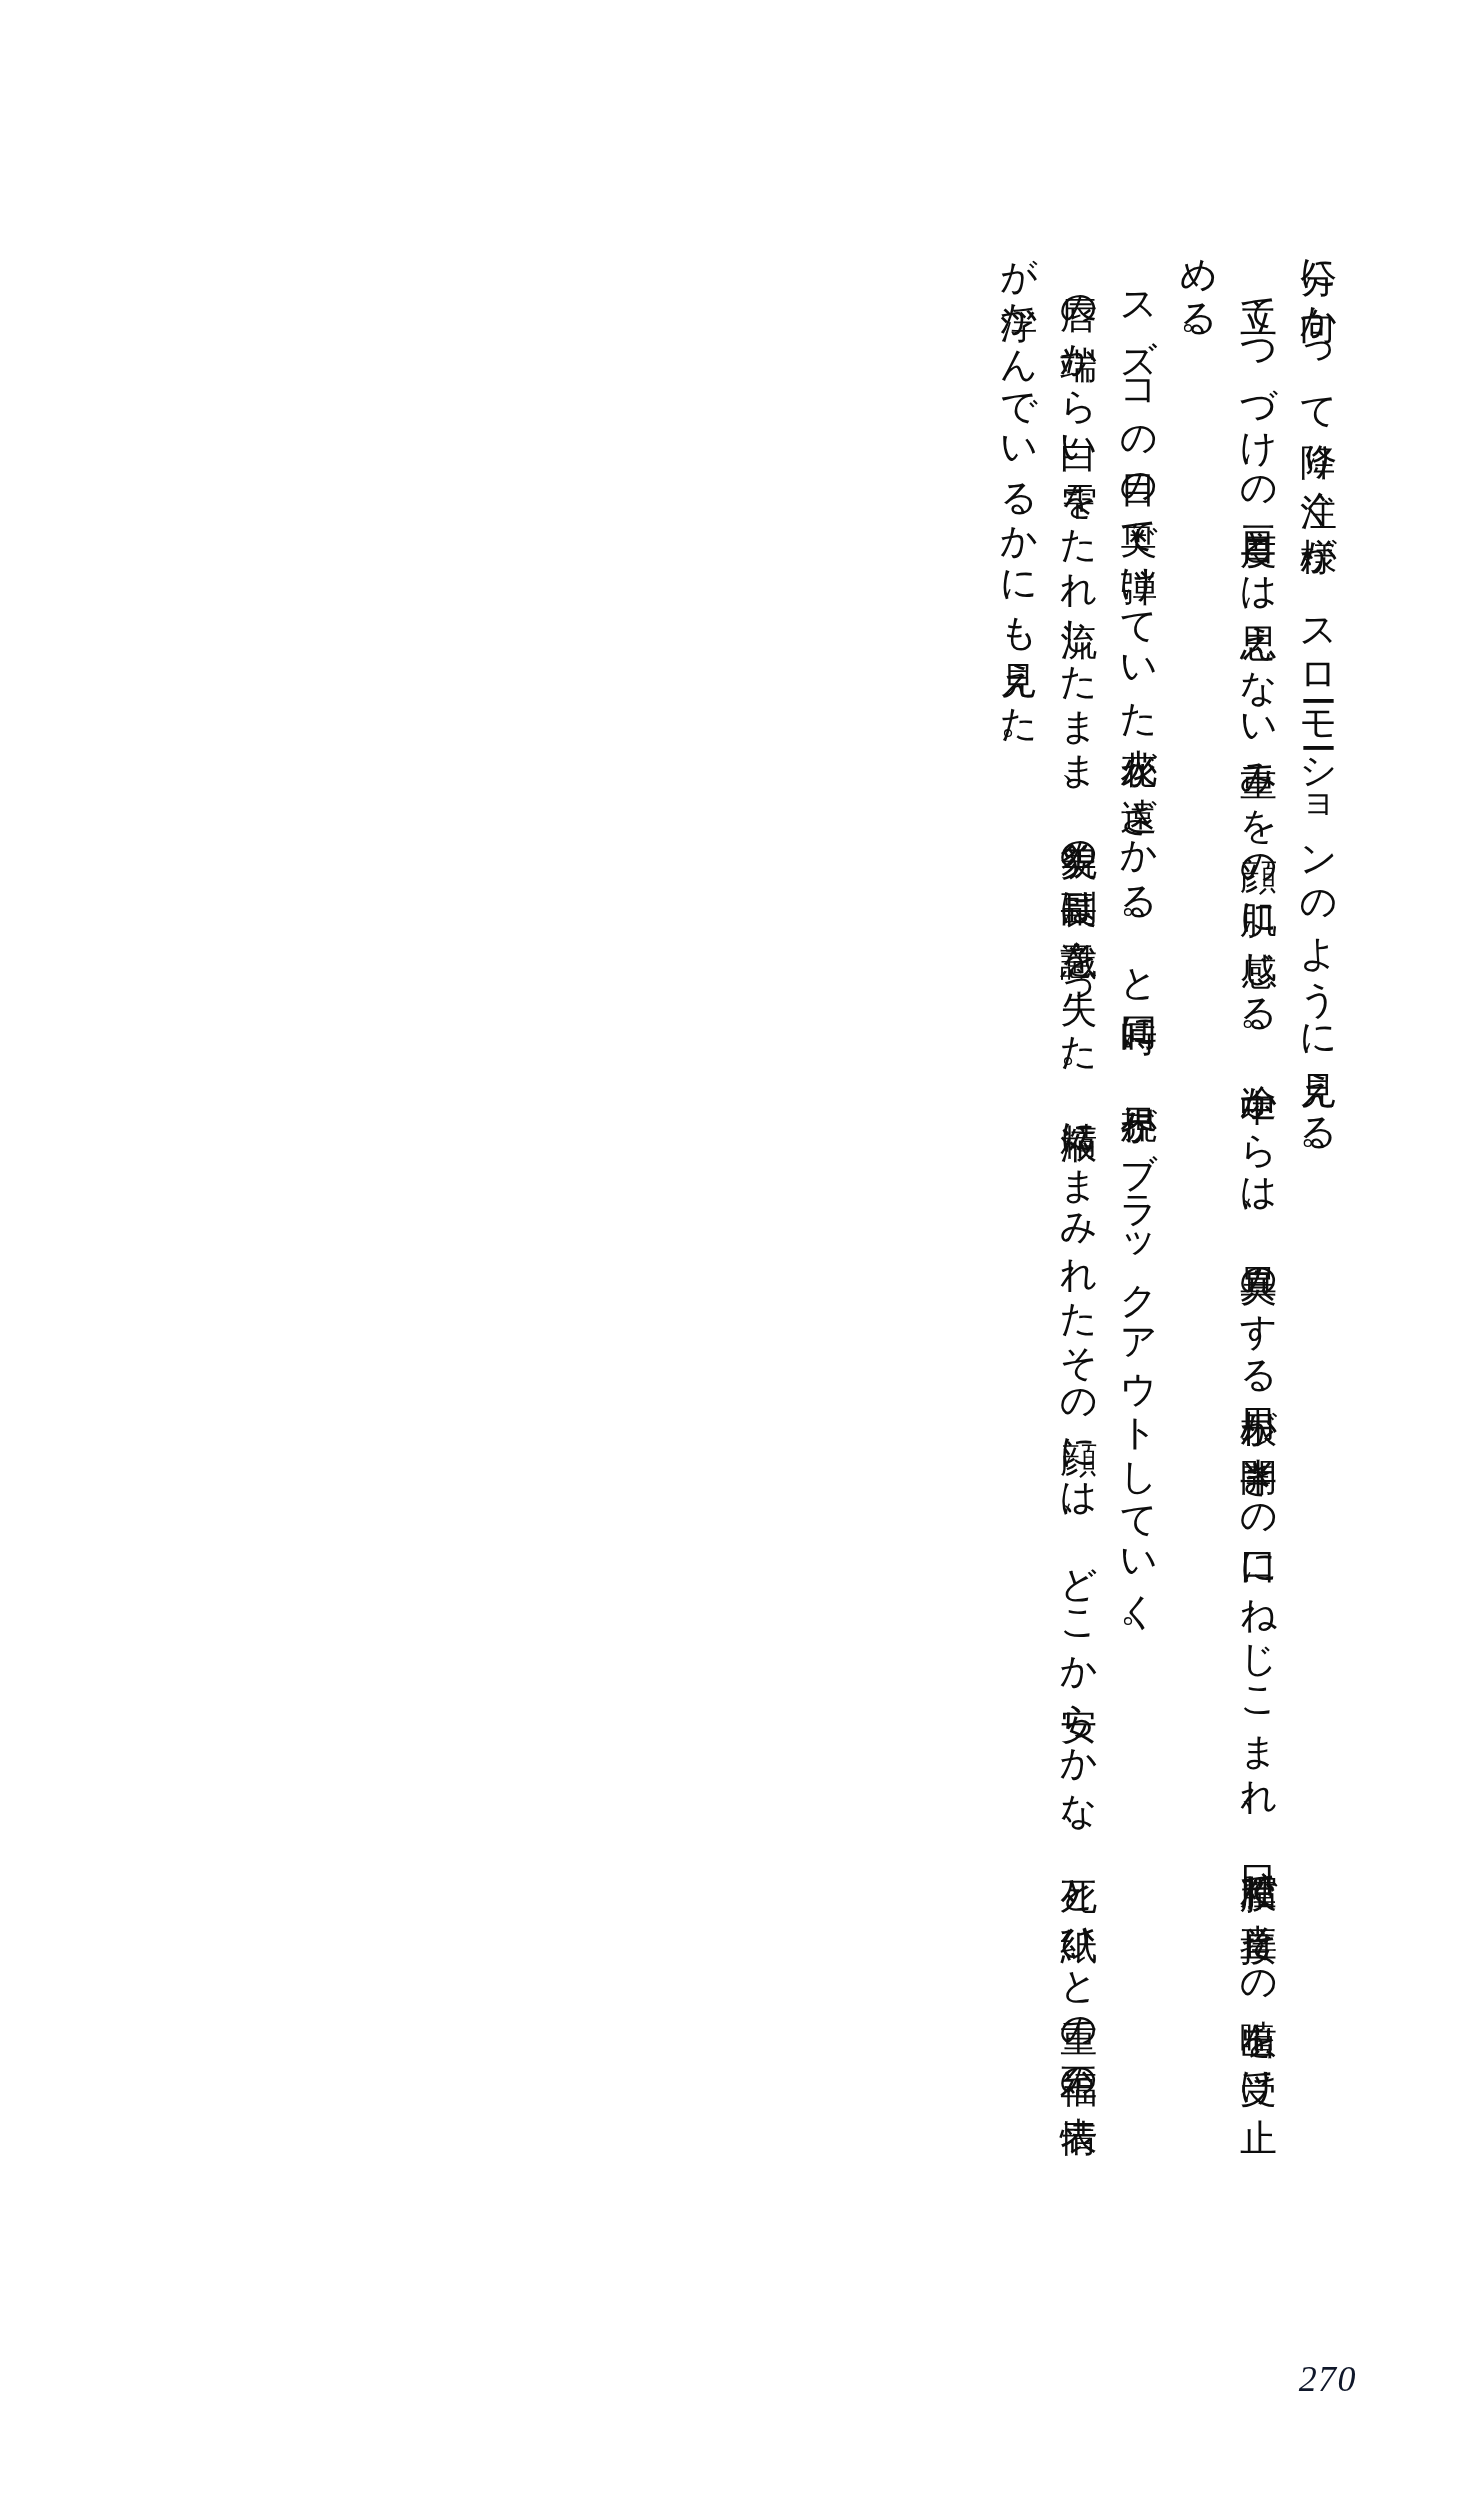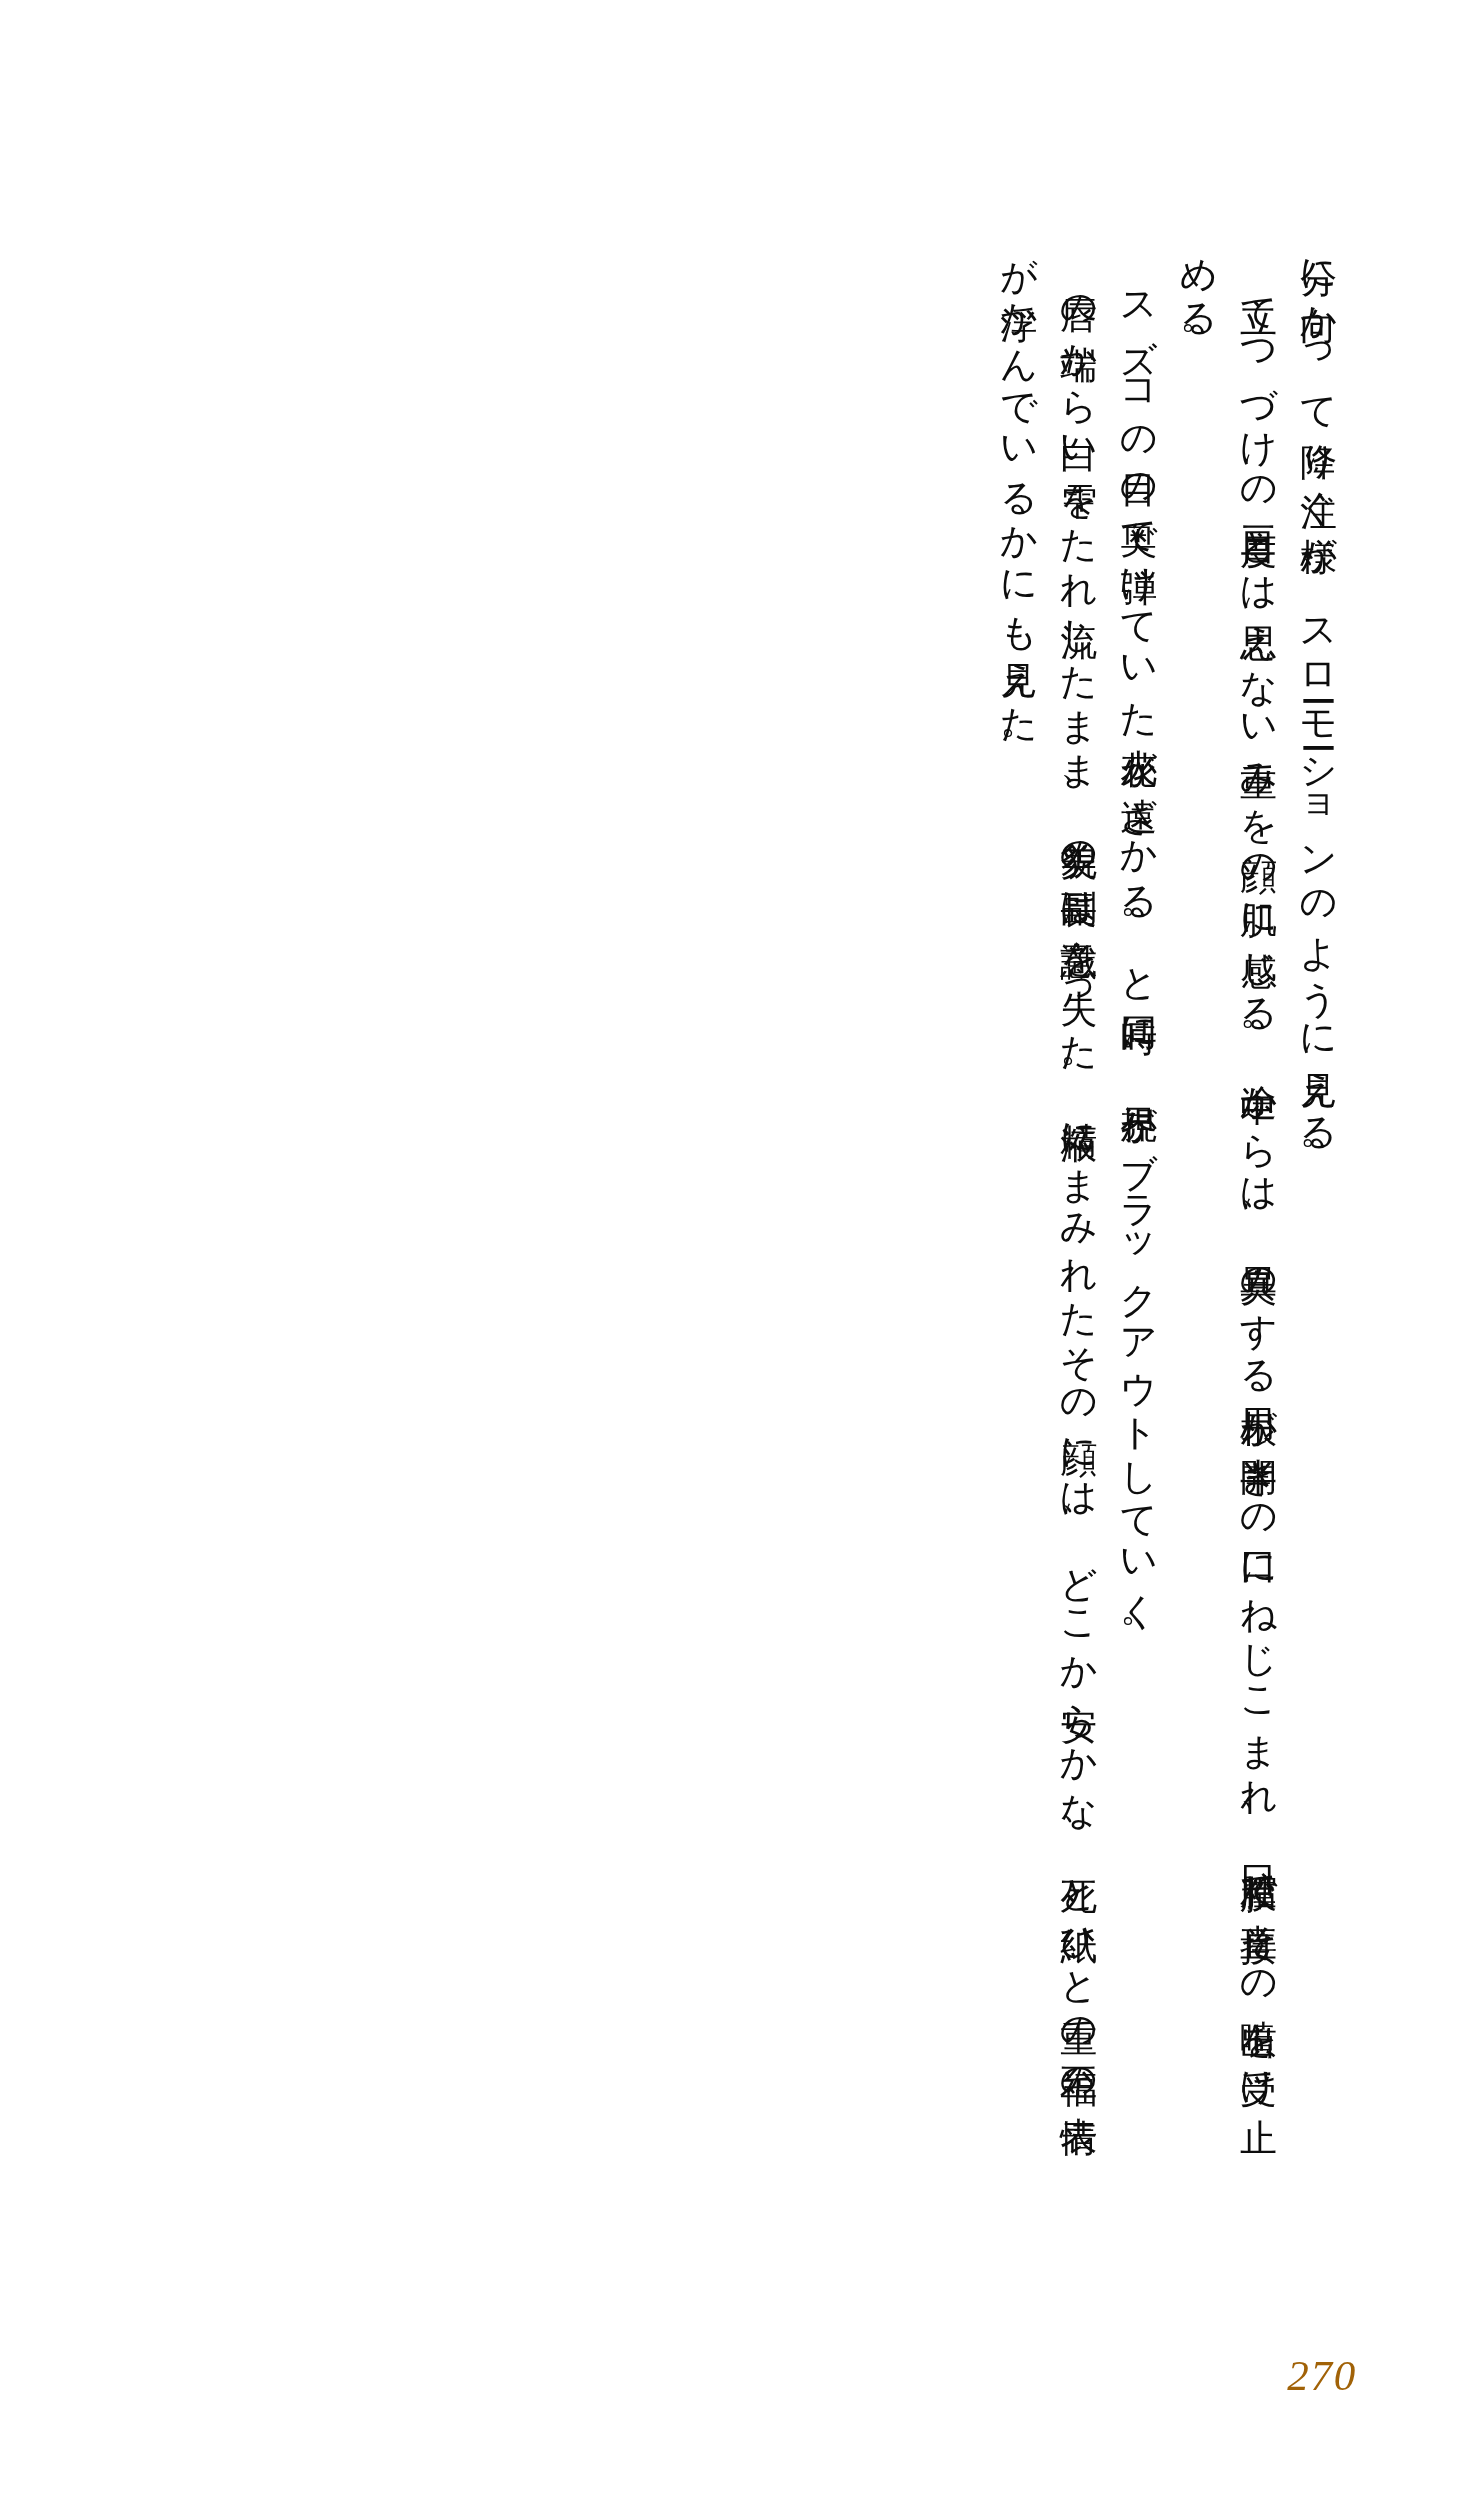--- a/index.html
+++ b/index.html
@@ -52,22 +52,22 @@
   #text-block p.indent {
     text-indent: 1em;
   }
 
   #page-number {
     position: absolute;
     right: 112px;
     bottom: 112px;
     font-family: "Liberation Serif", "DejaVu Serif", serif;
     font-style: italic;
-    font-size: 43px;
-    color: #a16207;
+    font-size: 36px;
+    color: #0f172a;
     letter-spacing: 0.04em;
   }
 </style>
 </head>
 <body>
 
 <div id="page">
 
   <div id="text-block">
     <p>分に向かって降り注ぐ様が、スローモーションのように見える。</p>

